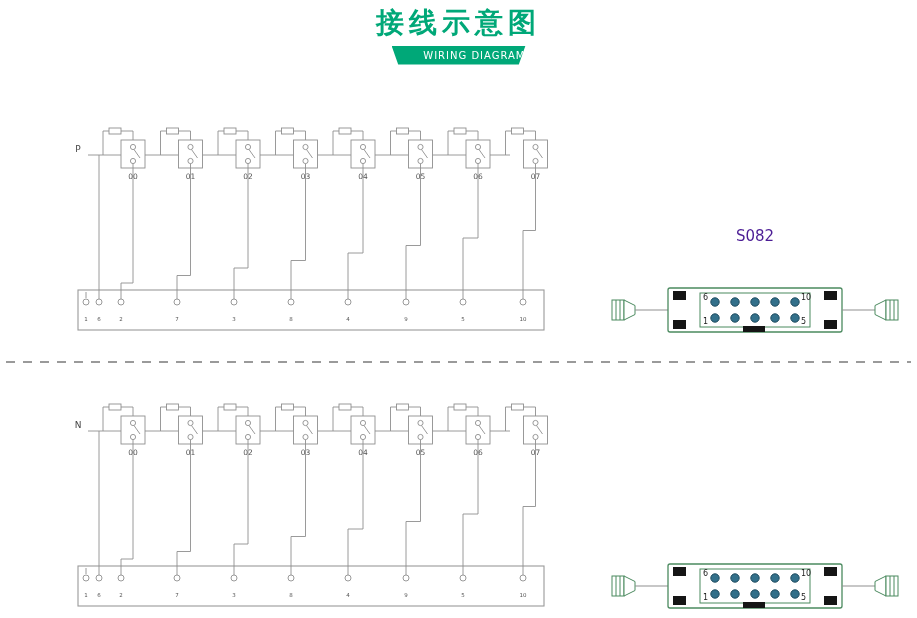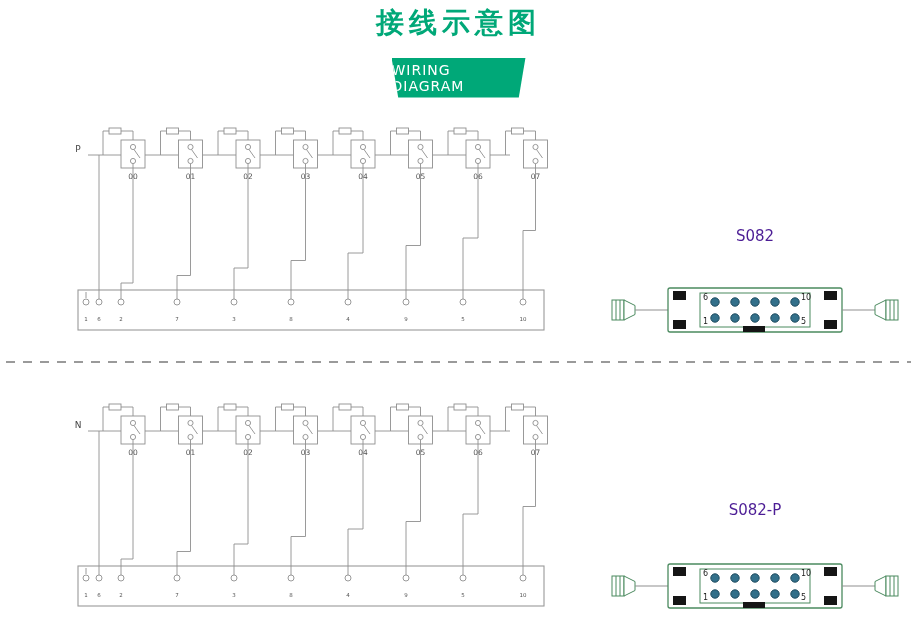--- a/index.html
+++ b/index.html
@@ -2,23 +2,23 @@
 <html style="--accent: #00a878;"><head>
 <meta charset="utf-8">
 <style>
   * { margin:0; padding:0; box-sizing:border-box; }
   html,body { background:#ffffff; }
   body { font-family:"DejaVu Sans","Liberation Sans",sans-serif; }
   .page { position:relative; width:917px; height:618px; background:#fff; overflow:hidden; }
 
   .header { position:absolute; top:6px; left:0; width:100%; text-align:center; }
   .title { font-size:28px; font-weight:bold; color:var(--accent,#00a878); letter-spacing:5px; line-height:1.2; }
-  .banner { display:inline-block; margin-top:18px; width:134px; padding:4px 0;
-            background:var(--accent,#00a878); color:#fff; font-size:14px; letter-spacing:1px;
-            clip-path:polygon(0 0,100% 0,95% 100%,5% 100%); text-align:left; }
+  .banner { display:inline-block; margin-top:6px; width:134px; padding:4px 0;
+            background:var(--accent,#00a878); color:#fff; font-size:10px; letter-spacing:1px;
+            clip-path:polygon(0 0,100% 0,95% 100%,5% 100%); text-align:right; }
 
   svg.wiring { position:absolute; width:570px; height:250px; }
   svg.connector { position:absolute; width:290px; height:62px; }
   .conn-label { position:absolute; width:290px; text-align:center; font-size:15px; color:#4c1d95; }
 
   .divider { position:absolute; left:6px; top:361px; width:905px; height:2px;
              background:repeating-linear-gradient(90deg,#9a9a9a 0 9px,transparent 9px 17px); }
 
   svg text { font-family:"DejaVu Sans","Liberation Sans",sans-serif; }
 </style>
@@ -360,21 +360,20 @@
       <circle cx="278" cy="207" r="3" fill="#fff" stroke="#8f8f8f" stroke-width="0.9"></circle>
       <text x="278" y="226" font-size="5.5" fill="#555" text-anchor="middle">4</text>
       <circle cx="336" cy="207" r="3" fill="#fff" stroke="#8f8f8f" stroke-width="0.9"></circle>
       <text x="336" y="226" font-size="5.5" fill="#555" text-anchor="middle">9</text>
       <circle cx="393" cy="207" r="3" fill="#fff" stroke="#8f8f8f" stroke-width="0.9"></circle>
       <text x="393" y="226" font-size="5.5" fill="#555" text-anchor="middle">5</text>
       <circle cx="453" cy="207" r="3" fill="#fff" stroke="#8f8f8f" stroke-width="0.9"></circle>
       <text x="453" y="226" font-size="5.5" fill="#555" text-anchor="middle">10</text>
     </svg>
 
-  <div class="conn-label" style="left:610px; top:501px">S082-P</div>
   <svg id="conn-1" class="connector" viewBox="0 0 290 62" style="left:610px; top:556px">
       <rect x="2" y="20" width="12" height="20" fill="#fff" stroke="#4b8a5f"></rect>
       <line x1="6" y1="20" x2="6" y2="40" stroke="#4b8a5f" stroke-width="1"></line>
       <line x1="10" y1="20" x2="10" y2="40" stroke="#4b8a5f" stroke-width="1"></line>
       <polygon points="14,20 25,25.5 25,34.5 14,40" fill="#fff" stroke="#4b8a5f"></polygon>
       <line x1="25" y1="30" x2="58" y2="30" stroke="#8f8f8f" stroke-width="1"></line>
       <rect x="58" y="8" width="174" height="44" rx="2" fill="#fff" stroke="#4b8a5f" stroke-width="1.3"></rect>
       <rect x="63" y="11" width="13" height="9" fill="#151515"></rect>
       <rect x="63" y="40" width="13" height="9" fill="#151515"></rect>
       <rect x="214" y="11" width="13" height="9" fill="#151515"></rect>

